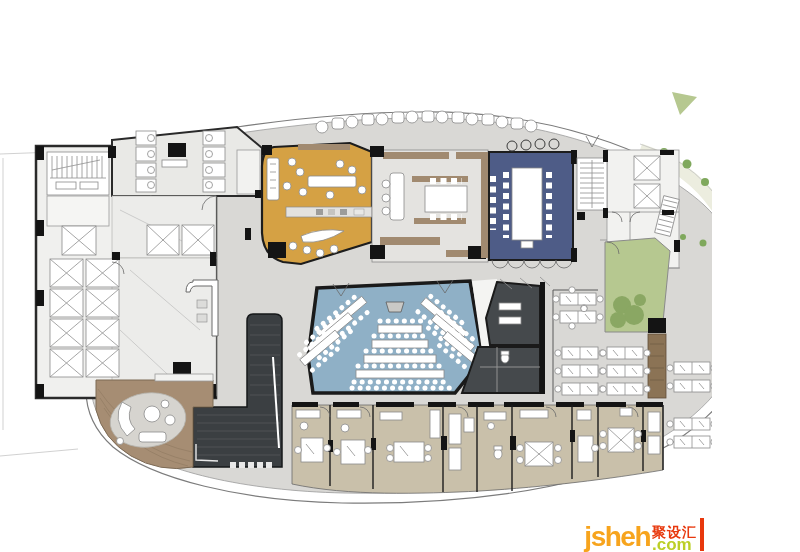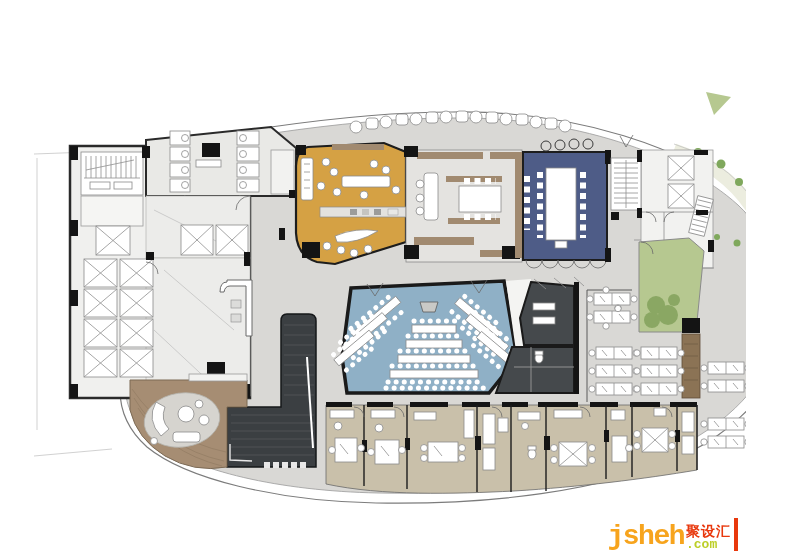--- a/index.html
+++ b/index.html
@@ -1,38 +1,38 @@
 <!DOCTYPE html>
 <html><head>
 <meta charset="utf-8">
 <style>
   html,body{margin:0;padding:0;background:#fff;}
   .stage{position:relative;width:712px;height:552px;background:#ffffff;overflow:hidden;
-         font-family:Liberation Mono, monospace;margin-left:34px;}
+         font-family:Liberation Sans, sans-serif;}
   .stage svg{position:absolute;left:0;top:0;}
   
   .w    {fill:#ffffff;stroke:#8a8a8a;stroke-width:.8;}
   .w2   {fill:#f2f2f0;stroke:#9a9a9a;stroke-width:.8;}
   .blk  {fill:#141414;stroke:none;}
   .wall {stroke:#1d1d1d;fill:none;}
   .thin {stroke:#8f8f8f;stroke-width:.8;fill:none;}
   .vthin{stroke:#bdbdbd;stroke-width:.7;fill:none;}
   .door {stroke:#6a6a6a;stroke-width:.8;fill:none;}
   .dots {stroke:#ffffff;stroke-width:5;stroke-linecap:round;stroke-dasharray:.1 8;fill:none;}
   .sq   {stroke:#ffffff;stroke-width:6;stroke-dasharray:6 4.5;fill:none;}
   .plank{stroke:rgba(255,255,255,.10);stroke-width:1;fill:none;}
   .wline{stroke:#ffffff;stroke-width:2;fill:none;}
   
   .wm{position:absolute;right:0;bottom:0;height:36px;display:flex;align-items:flex-end;
       padding:0 8px 1px 4px;}
   .wm .brand{font-weight:bold;font-size:28px;line-height:28px;color:#f7a41d;
              letter-spacing:-1.5px;}
   .wm .col{display:flex;flex-direction:column;align-items:flex-start;margin-left:2px;}
   .wm .cn{font-size:14px;font-weight:bold;color:#e8380d;line-height:12px;letter-spacing:1px;}
-  .wm .tld{font-size:13px;font-weight:bold;color:#bccf27;line-height:13px;}
+  .wm .tld{font-size:17px;font-weight:bold;color:#bccf27;line-height:13px;}
   .wm .bar{width:4px;height:33px;background:#e8380d;margin-left:3px;}
 </style>
 </head>
 <body>
 
 <div class="stage">
 <svg width="800" height="552" viewBox="0 0 800 552">
 
   <g>
     <path class="vthin" d="M0 154 L110 150"></path>

